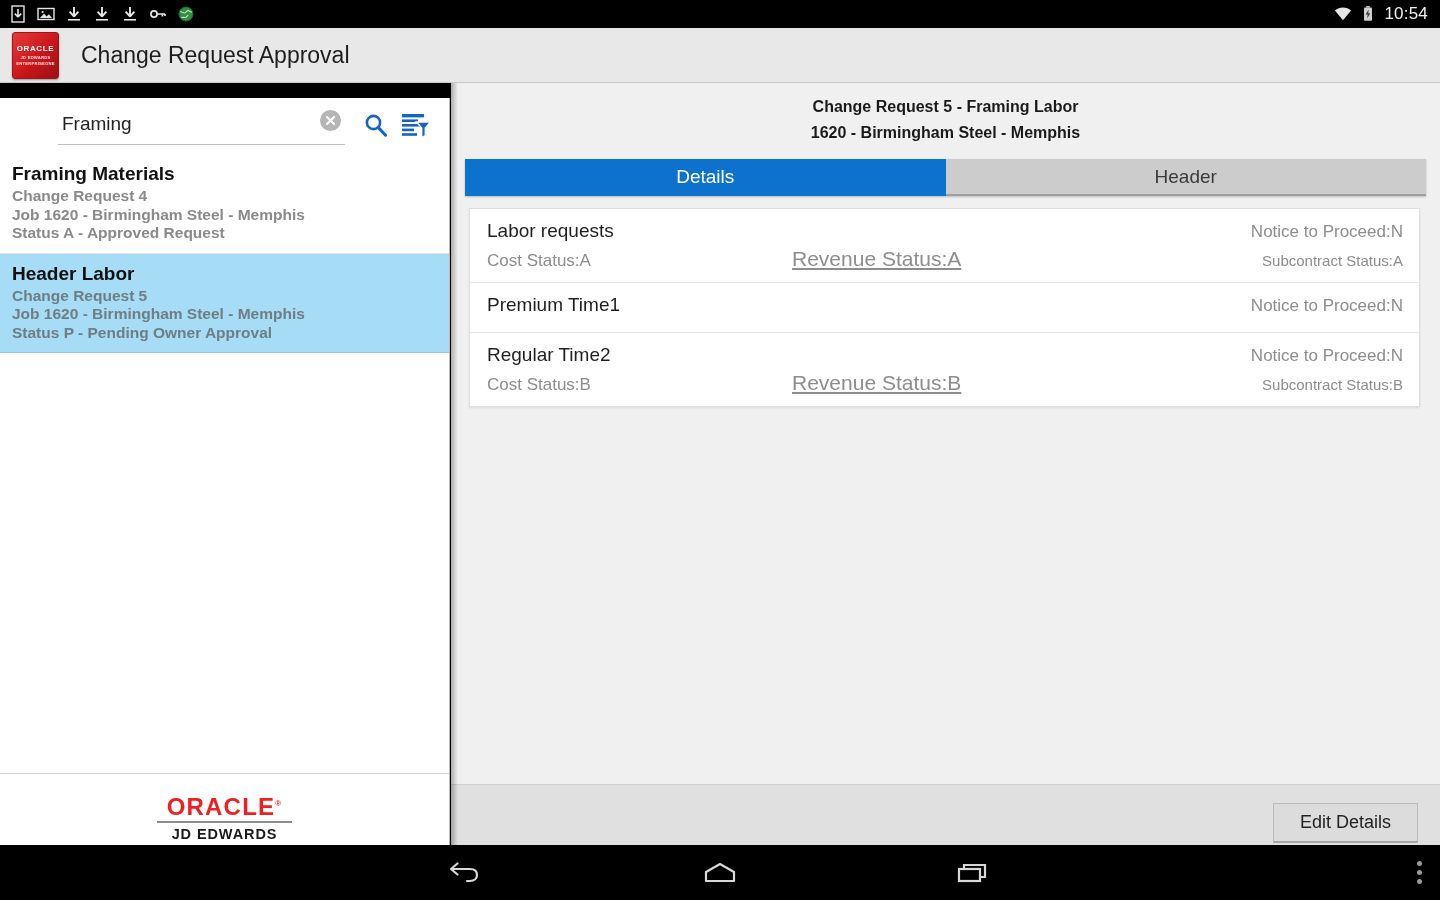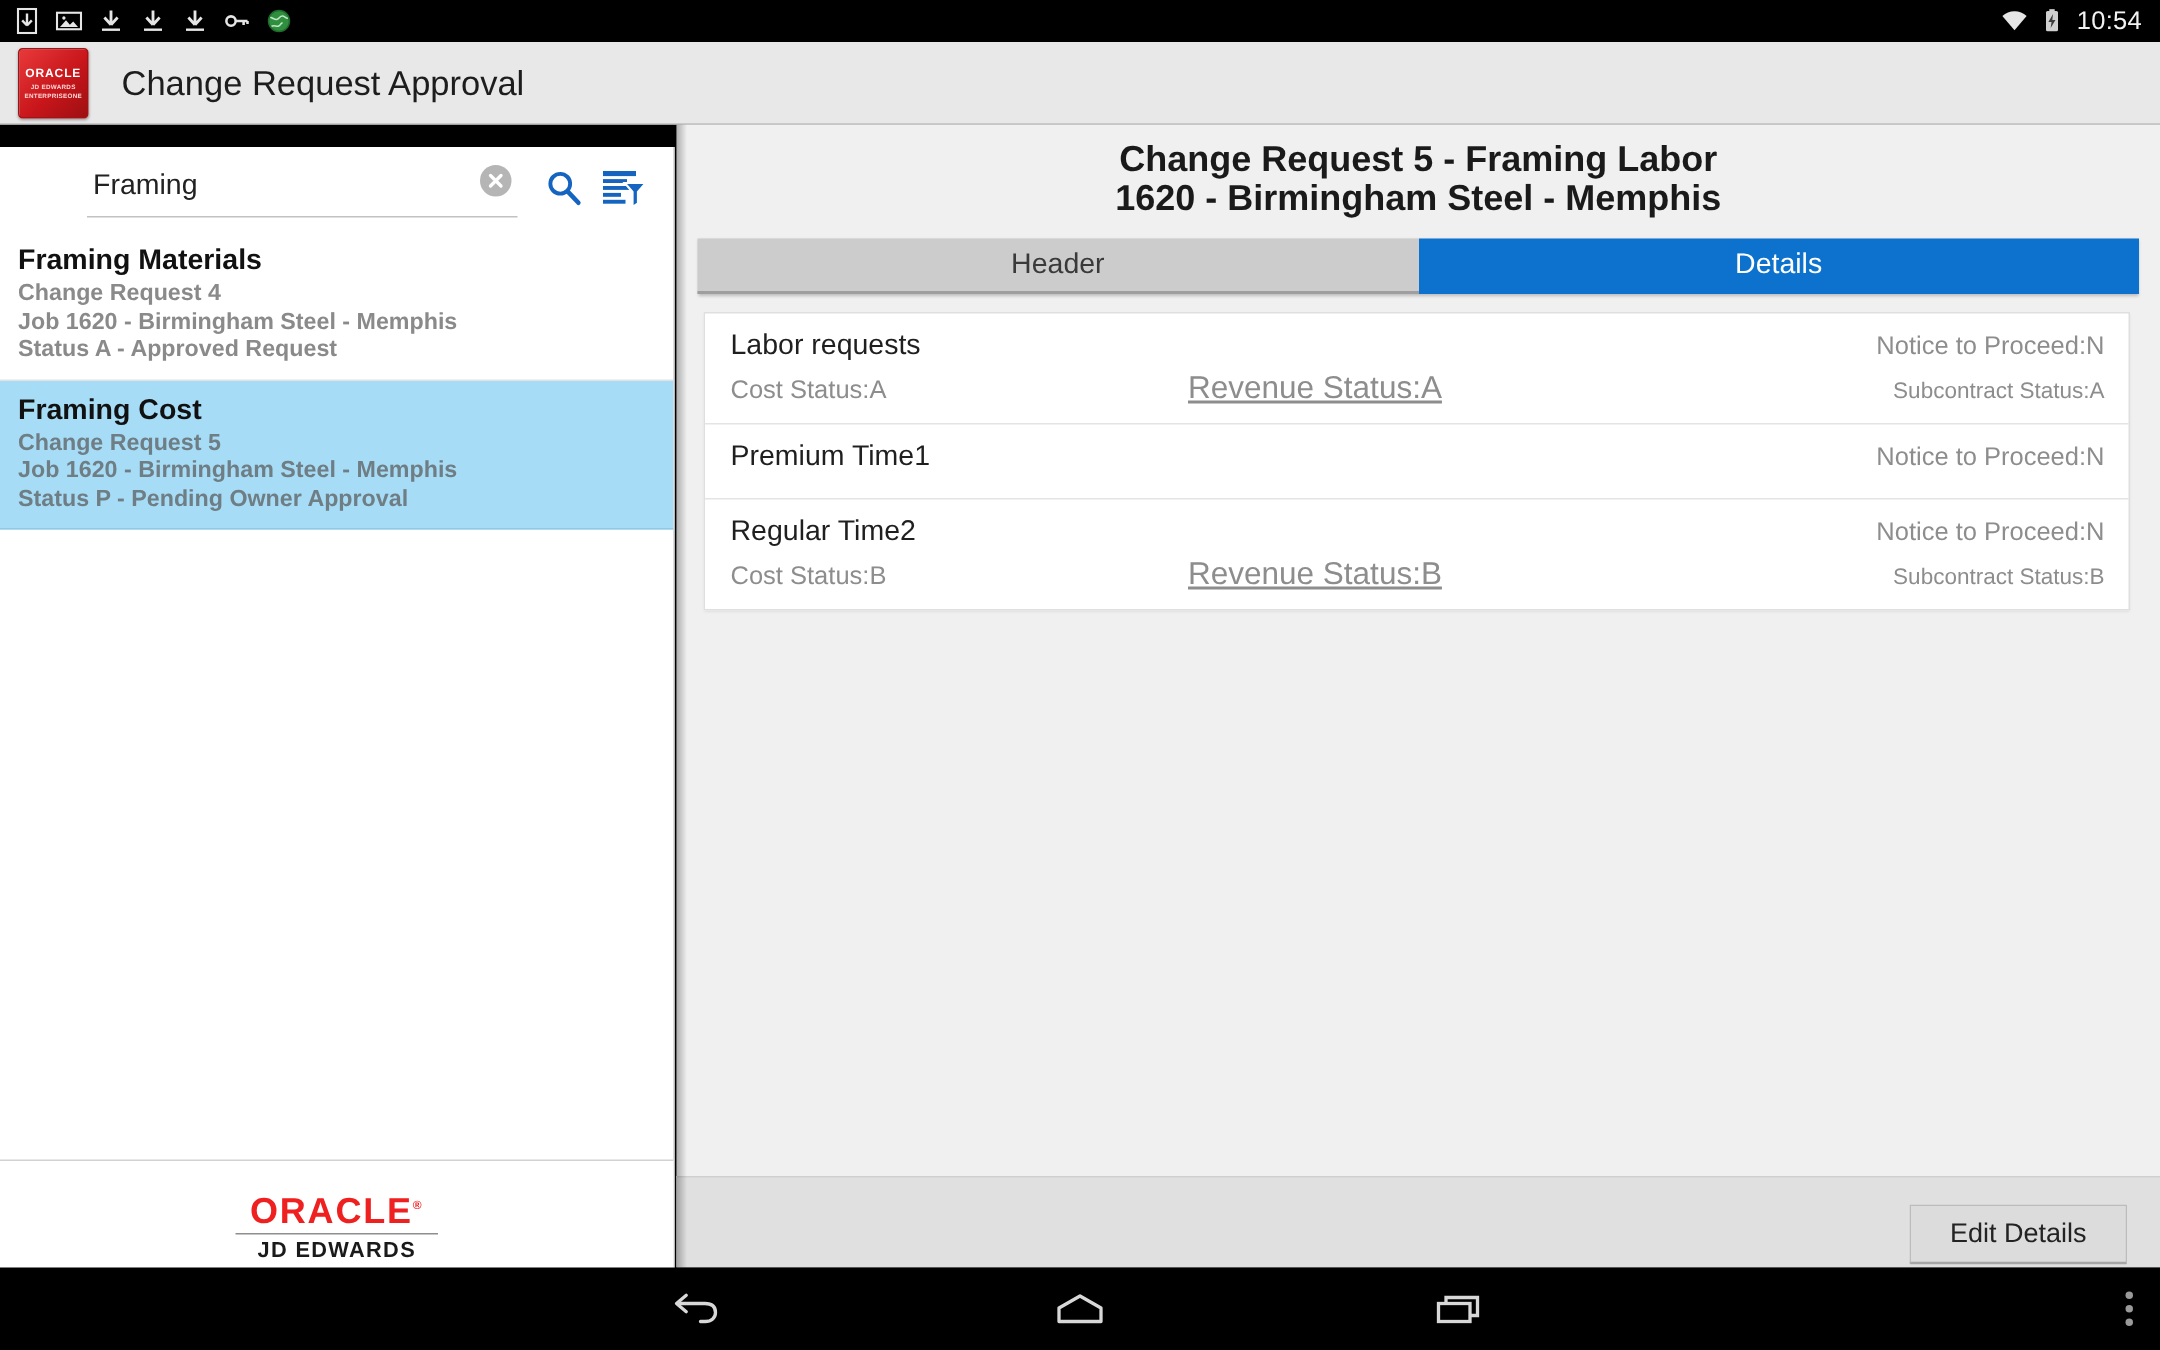--- a/index.html
+++ b/index.html
@@ -147,21 +147,21 @@
   .panel-shadow {
     position: absolute; top: 83px; left: 451px;
     width: 7px; height: 762px;
     background: linear-gradient(to right, rgba(0,0,0,.28), rgba(0,0,0,0));
     pointer-events: none;
   }
   .detail-title {
     text-align: center; padding-top: 11px;
   }
   .dt-line {
-    font-size: 24px; font-weight: bold; color: #1a1a1a; line-height: 26px;
+    font-size: 16px; font-weight: bold; color: #1a1a1a; line-height: 26px;
   }
   .tabs {
     display: flex; margin: 13px 14px 0 14px;
     height: 37px; box-shadow: 0 1px 2px rgba(0,0,0,.22);
   }
   .tab {
     flex: 1; display: flex; align-items: center; justify-content: center;
     font-size: 19px; cursor: pointer;
   }
   .tab.inactive { background: #cccccc; color: #3a3a3a; border-bottom: 2px solid #9e9e9e; }
@@ -330,21 +330,21 @@
     </div>
 
     <div class="result-list">
       <div class="result-item">
         <div class="ri-title">Framing Materials</div>
         <div class="ri-line">Change Request 4</div>
         <div class="ri-line">Job 1620 - Birmingham Steel - Memphis</div>
         <div class="ri-line">Status A - Approved Request</div>
       </div>
       <div class="result-item selected">
-        <div class="ri-title">Framing Cost</div>
+        <div class="ri-title">Header Labor</div>
         <div class="ri-line">Change Request 5</div>
         <div class="ri-line">Job 1620 - Birmingham Steel - Memphis</div>
         <div class="ri-line">Status P - Pending Owner Approval</div>
       </div>
     </div>
 
     <div class="left-footer">
       <div class="oracle-logo">
         <div class="oracle-word"><span>ORACLE</span><sup>®</sup></div>
         <div class="oracle-rule"></div>
@@ -354,22 +354,22 @@
   </div>
 
   <div class="right-panel">
 
     <div class="detail-title">
       <div class="dt-line">Change Request 5 - Framing Labor</div>
       <div class="dt-line">1620 - Birmingham Steel - Memphis</div>
     </div>
 
     <div class="tabs">
+      <div class="tab active">Details</div>
       <div class="tab inactive">Header</div>
-      <div class="tab active">Details</div>
     </div>
 
     <div class="detail-card">
 
       <div class="detail-row">
         <div class="dr-top">
           <span class="dr-name">Labor requests</span>
           <span class="dr-right">Notice to Proceed:N</span>
         </div>
         <div class="dr-bot">

